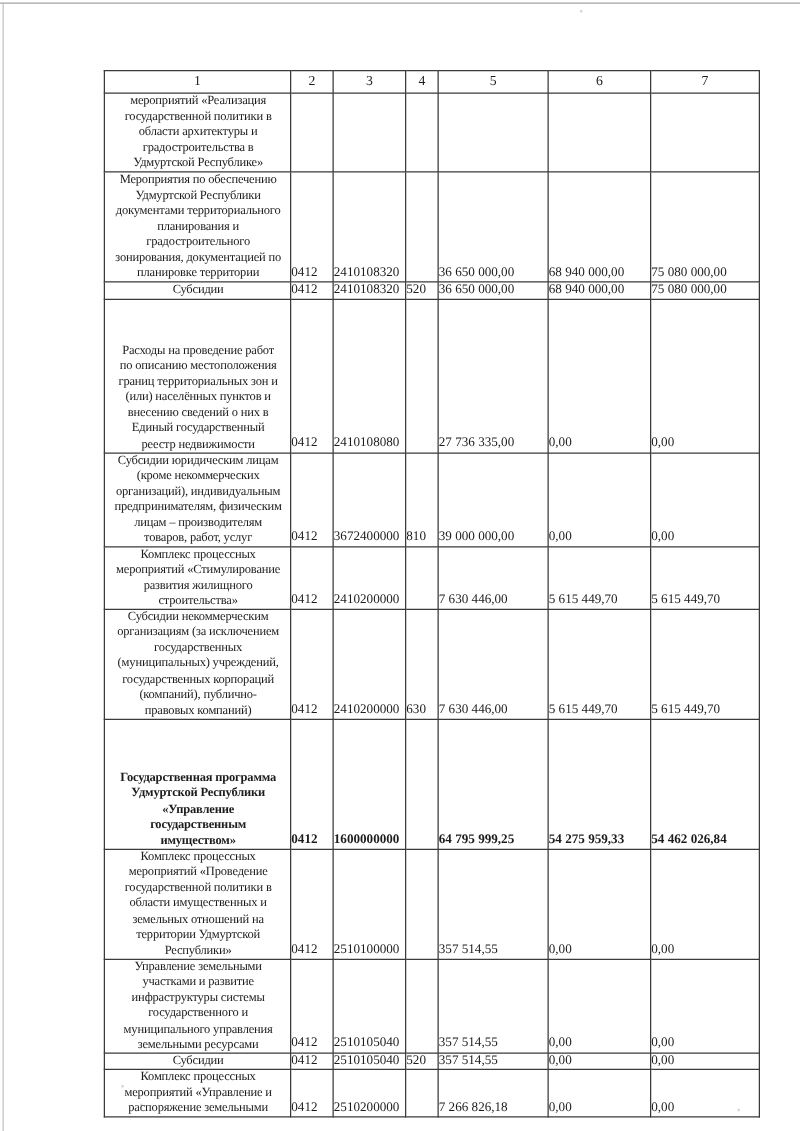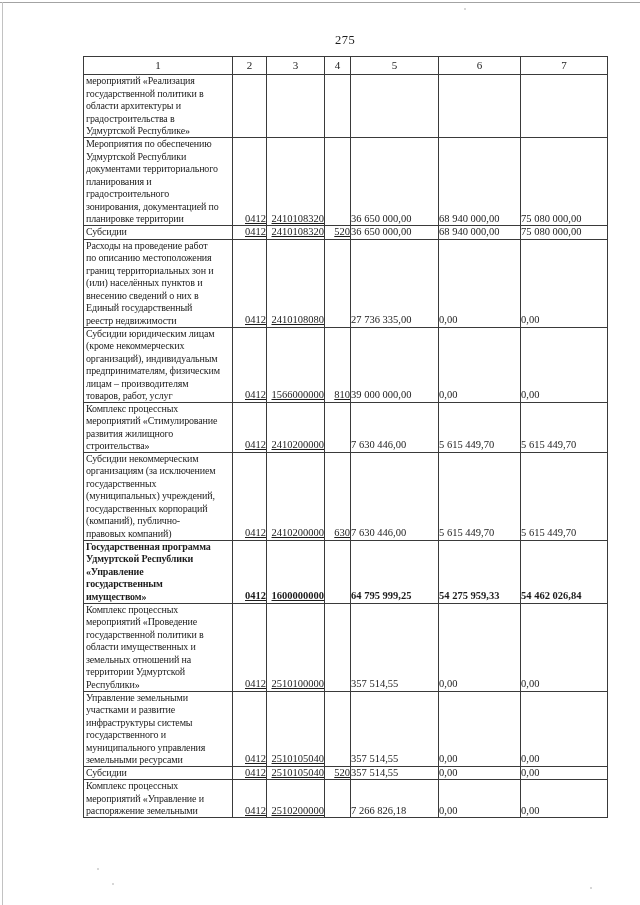--- a/index.html
+++ b/index.html
@@ -46,53 +46,51 @@
     line-height: 12.5px;
     color: #1c1c1c;
     overflow: hidden;
   }
   table.budget th {
     height: 17px;
     text-align: center;
     font-size: 11px;
     vertical-align: middle;
   }
-  td.c1 { text-align: left; vertical-align: top; }
+  td.c1 { text-align: center; vertical-align: top; }
   td.c1 .cellbox {
     white-space: pre-line;
     overflow: hidden;
     padding: 0 1px 0 2px;
     font-size: 10px;
     letter-spacing: -0.15px;
     line-height: 12.5px;
   }
   td.c2, td.c3, td.c4 {
-    text-align: right;
+    text-align: left;
     vertical-align: bottom;
     padding-bottom: 1px;
-    text-decoration: underline;
   }
   td.c5, td.c6, td.c7 {
     vertical-align: bottom;
     padding: 0 2px 1px 0;
   }
-  tr.bold-row td, tr.bold-row td .cellbox { font-weight: bold; }
+  tr.bold-row td, tr.bold-row td .cellbox { font-weight: bold; margin-top: 41px; }
 </style>
 </head>
 <body>
 
 <div class="page">
   <div class="scan-line-top"></div>
   <div class="scan-line-left"></div>
   <div class="speckle" style="left:464px; top:8px;"></div>
   <div class="speckle" style="left:97px; top:868px;"></div>
   <div class="speckle" style="left:112px; top:883px;"></div>
   <div class="speckle" style="left:590px; top:887px;"></div>
 
-  <div class="page-number">275</div>
 
   <table class="budget">
     <colgroup>
       <col style="width:149px">
       <col style="width:34px">
       <col style="width:58px">
       <col style="width:26px">
       <col style="width:88px">
       <col style="width:82px">
       <col style="width:87px">
@@ -147,21 +145,21 @@
           </td>
           <td class="c2">0412</td>
           <td class="c3">2410108320</td>
           <td class="c4">520</td>
           <td class="c5">36 650 000,00</td>
           <td class="c6">68 940 000,00</td>
           <td class="c7">75 080 000,00</td>
         </tr>
         <tr>
           <td class="c1">
-            <div class="cellbox" style="height: 87px;">Расходы на проведение работ
+            <div class="cellbox" style="height: 87px; margin-top: 35px;">Расходы на проведение работ
 по описанию местоположения
 границ территориальных зон и
 (или) населённых пунктов и
 внесению сведений о них в
 Единый государственный
 реестр недвижимости</div>
           </td>
           <td class="c2">0412</td>
           <td class="c3">2410108080</td>
           <td class="c4"></td>
@@ -172,21 +170,21 @@
         <tr>
           <td class="c1">
             <div class="cellbox" style="height: 74px;">Субсидии юридическим лицам
 (кроме некоммерческих
 организаций), индивидуальным
 предпринимателям, физическим
 лицам – производителям
 товаров, работ, услуг</div>
           </td>
           <td class="c2">0412</td>
-          <td class="c3">1566000000</td>
+          <td class="c3">3672400000</td>
           <td class="c4">810</td>
           <td class="c5">39 000 000,00</td>
           <td class="c6">0,00</td>
           <td class="c7">0,00</td>
         </tr>
         <tr>
           <td class="c1">
             <div class="cellbox" style="height: 49px;">Комплекс процессных
 мероприятий «Стимулирование
 развития жилищного

